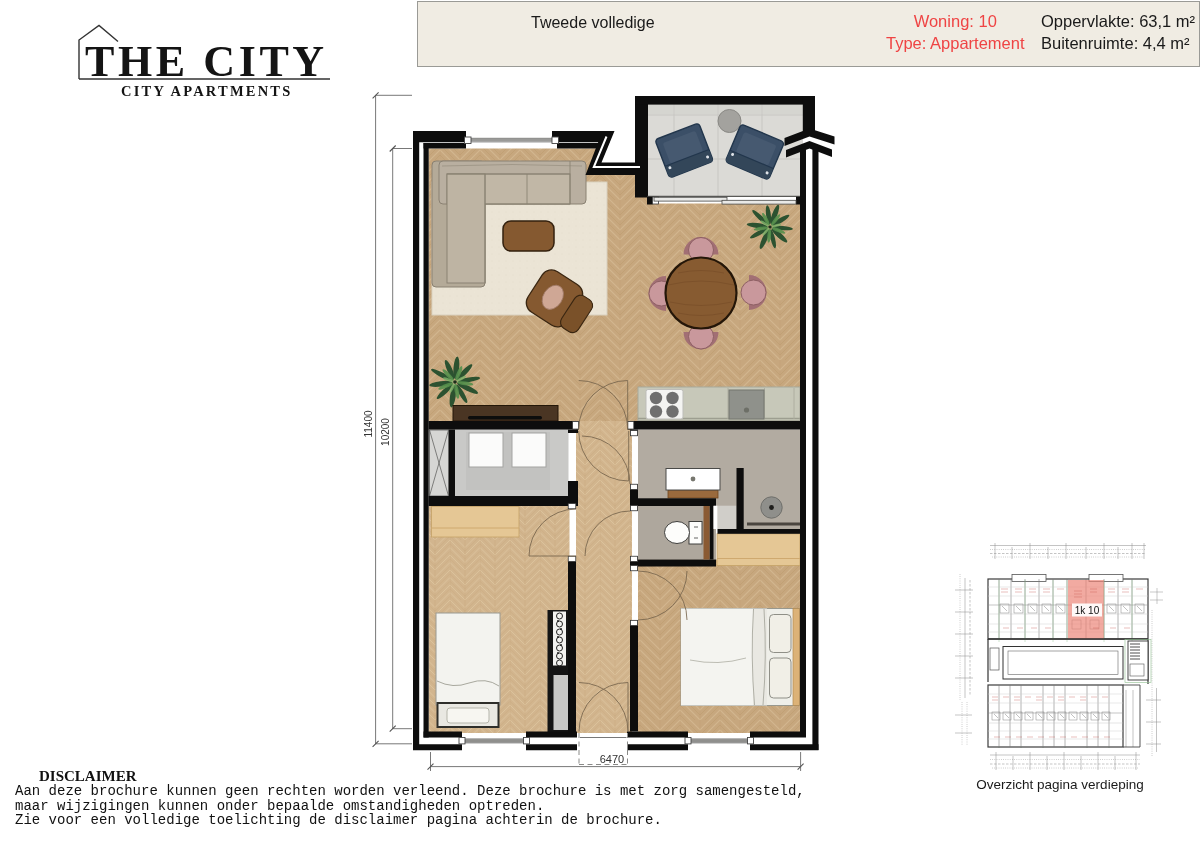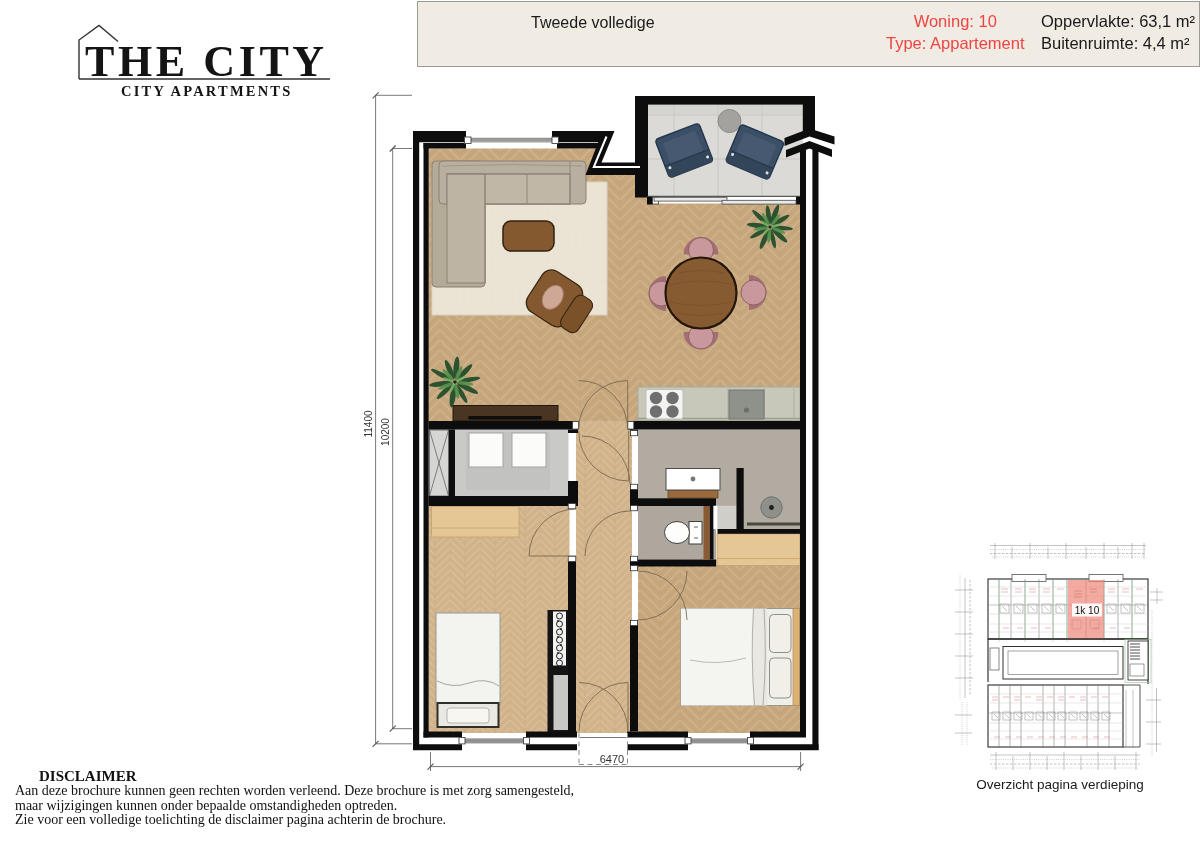--- a/index.html
+++ b/index.html
@@ -515,15 +515,15 @@
 <path d="M994,737 h6 M1005,737 h6 M1016,737 h6 M1027,737 h6 M1038,737 h6 M1049,737 h6 M1060,737 h6 M1071,737 h6 M1082,737 h6 M1093,737 h6 M1104,737 h6"></path>
 </g>
 
 <rect x="1072" y="603.5" width="30" height="13" fill="#fff" opacity="0.92"></rect>
 <text x="1087" y="613.5" font-size="10" fill="#111" text-anchor="middle">1k 10</text>
 </g>
 </svg>
 
 <div class="abs" style="left:15px;top:768px;font-family:'Liberation Serif',serif;font-size:15px;font-weight:bold;color:#111;margin-left:24px;">DISCLAIMER</div>
 
-<div class="abs" style="left:15px;top:784px;font-family:Liberation Serif, serif;font-size:14px;color:#111;line-height:14.5px;">Aan deze brochure kunnen geen rechten worden verleend. Deze brochure is met zorg samengesteld,<br>maar wijzigingen kunnen onder bepaalde omstandigheden optreden.<br>Zie voor een volledige toelichting de disclaimer pagina achterin de brochure.</div>
+<div class="abs" style="left:15px;top:784px;font-family:Liberation Mono, monospace;font-size:14px;color:#111;line-height:14.5px;">Aan deze brochure kunnen geen rechten worden verleend. Deze brochure is met zorg samengesteld,<br>maar wijzigingen kunnen onder bepaalde omstandigheden optreden.<br>Zie voor een volledige toelichting de disclaimer pagina achterin de brochure.</div>
 
 <div class="abs" style="left:960px;top:777px;width:200px;text-align:center;font-size:13.5px;color:#1a1a1a;">Overzicht pagina verdieping</div>
 
 </body></html>

